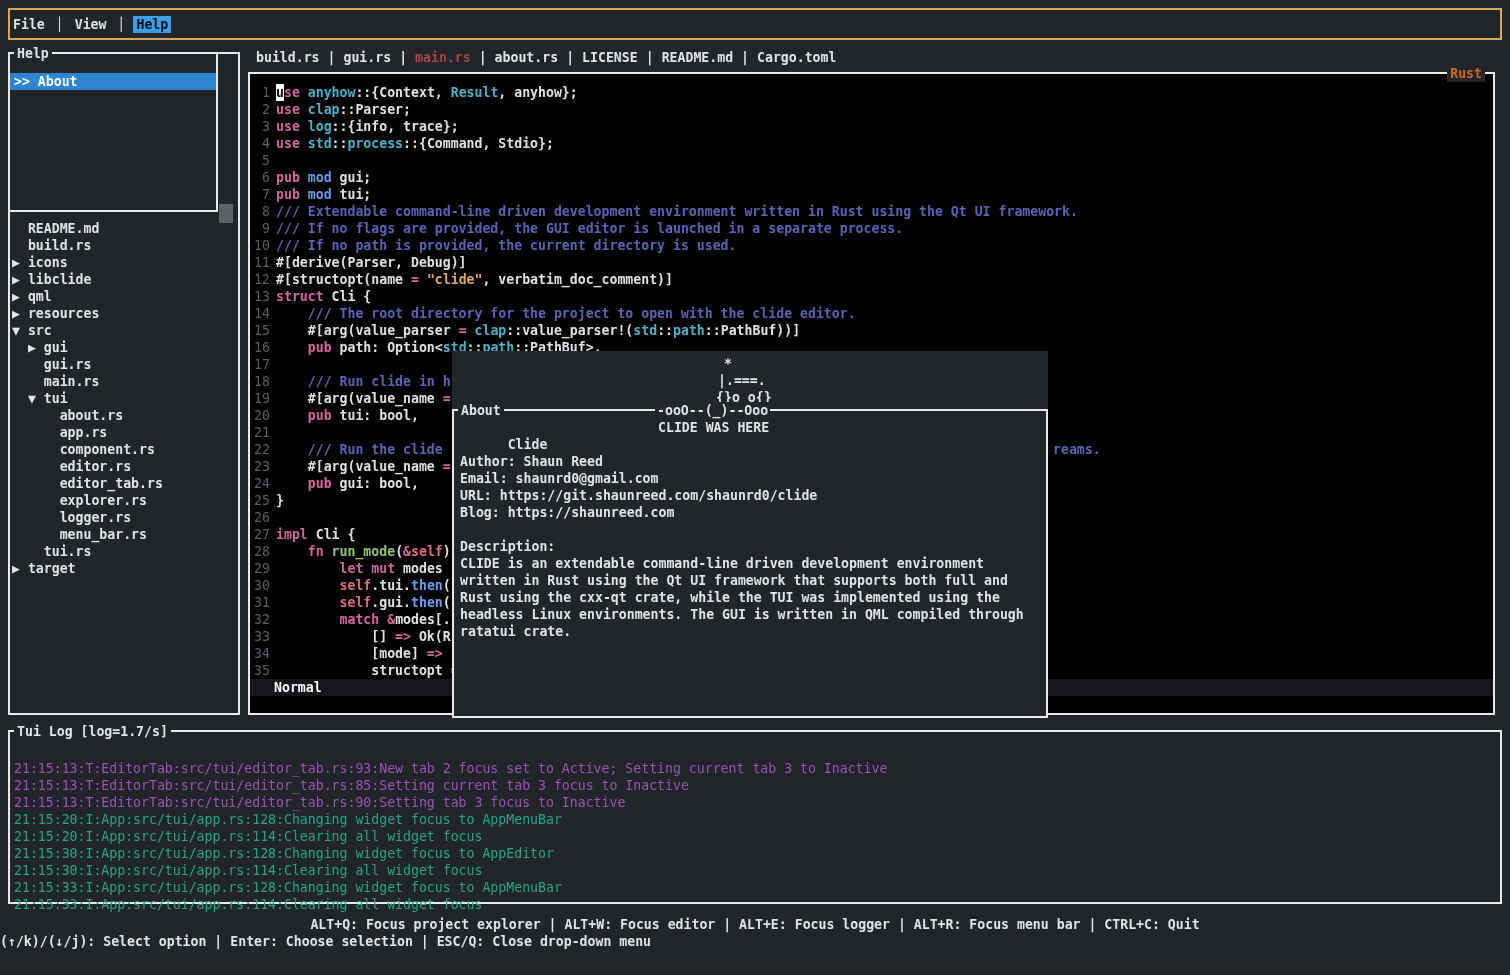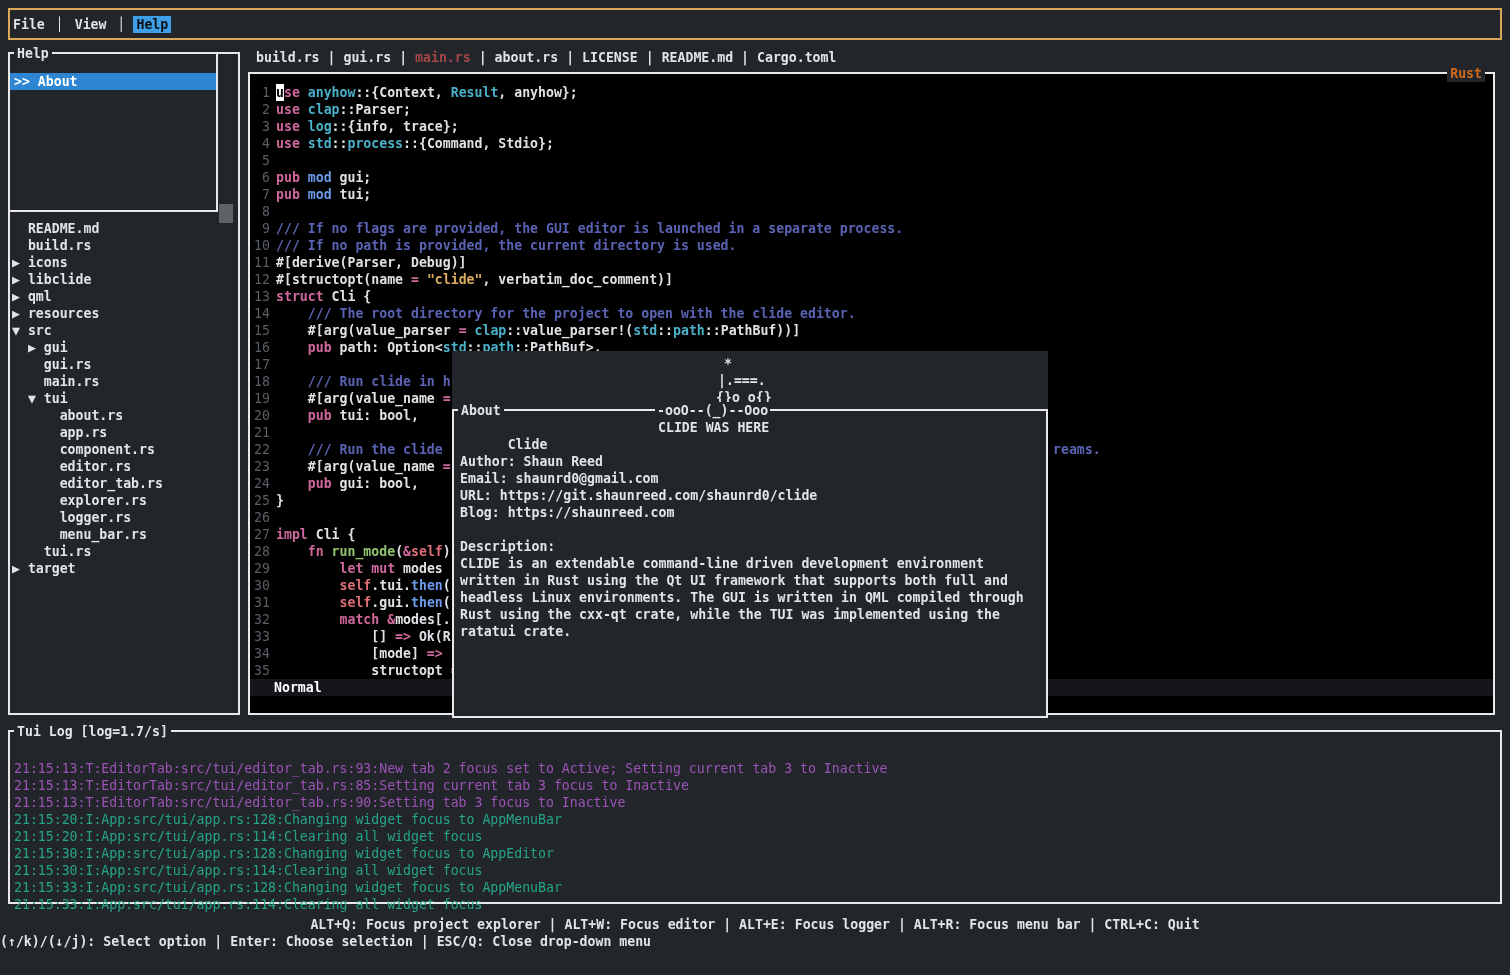--- a/index.html
+++ b/index.html
@@ -115,21 +115,21 @@
 <div class="abs editor">
   <span class="rust-label">Rust</span>
   <div class="code" id="code">
       <div class="cl"><span class="ln">1</span><span class="c-cur">u</span><span class="c-kw">se </span><span class="c-path">anyhow</span><span class="c-w">::{Context, </span><span class="c-path">Result</span><span class="c-w">, anyhow};</span></div>
       <div class="cl"><span class="ln">2</span><span class="c-kw">use </span><span class="c-path">clap</span><span class="c-w">::Parser;</span></div>
       <div class="cl"><span class="ln">3</span><span class="c-kw">use </span><span class="c-path">log</span><span class="c-w">::{info, trace};</span></div>
       <div class="cl"><span class="ln">4</span><span class="c-kw">use </span><span class="c-path">std</span><span class="c-w">::</span><span class="c-path">process</span><span class="c-w">::{Command, Stdio};</span></div>
       <div class="cl"><span class="ln">5</span></div>
       <div class="cl"><span class="ln">6</span><span class="c-kw">pub </span><span class="c-mod">mod </span><span class="c-w">gui;</span></div>
       <div class="cl"><span class="ln">7</span><span class="c-kw">pub </span><span class="c-mod">mod </span><span class="c-w">tui;</span></div>
-      <div class="cl"><span class="ln">8</span></div>
+      <div class="cl"><span class="ln">8</span><span class="c-cm">/// Extendable command-line driven development environment written in Rust using the Qt UI framework.</span></div>
       <div class="cl"><span class="ln">9</span><span class="c-cm">/// If no flags are provided, the GUI editor is launched in a separate process.</span></div>
       <div class="cl"><span class="ln">10</span><span class="c-cm">/// If no path is provided, the current directory is used.</span></div>
       <div class="cl"><span class="ln">11</span><span class="c-w">#[derive(Parser, Debug)]</span></div>
       <div class="cl"><span class="ln">12</span><span class="c-w">#[structopt(name </span><span class="c-kw">= </span><span class="c-str">"clide"</span><span class="c-w">, verbatim_doc_comment)]</span></div>
       <div class="cl"><span class="ln">13</span><span class="c-kw">struct </span><span class="c-w">Cli {</span></div>
       <div class="cl"><span class="ln">14</span><span class="c-cm">    /// The root directory for the project to open with the clide editor.</span></div>
       <div class="cl"><span class="ln">15</span><span class="c-w">    #[arg(value_parser </span><span class="c-kw">= </span><span class="c-path">clap</span><span class="c-w">::value_parser!(</span><span class="c-path">std</span><span class="c-w">::</span><span class="c-path">path</span><span class="c-w">::PathBuf))]</span></div>
       <div class="cl"><span class="ln">16</span><span class="c-w">    </span><span class="c-kw">pub </span><span class="c-w">path: Option&lt;</span><span class="c-path">std</span><span class="c-w">::</span><span class="c-path">path</span><span class="c-w">::PathBuf&gt;,</span></div>
       <div class="cl"><span class="ln">17</span></div>
       <div class="cl"><span class="ln">18</span><span class="c-cm">    /// Run clide in h</span></div>
@@ -173,22 +173,22 @@
     <div id="popup-rows">
         <div class="prow"></div>
         <div class="prow">Author: Shaun Reed</div>
         <div class="prow">Email: shaunrd0@gmail.com</div>
         <div class="prow">URL: https://git.shaunreed.com/shaunrd0/clide</div>
         <div class="prow">Blog: https://shaunreed.com</div>
         <div class="prow"></div>
         <div class="prow">Description:</div>
         <div class="prow">CLIDE is an extendable command-line driven development environment</div>
         <div class="prow">written in Rust using the Qt UI framework that supports both full and</div>
+        <div class="prow">Rust using the cxx-qt crate, while the TUI was implemented using the</div>
         <div class="prow">headless Linux environments. The GUI is written in QML compiled through</div>
-        <div class="prow">Rust using the cxx-qt crate, while the TUI was implemented using the</div>
         <div class="prow">ratatui crate.</div>
       </div>
   </div>
 </div>
 
 <div class="abs logpanel">
   <span class="panel-title">Tui Log [log=1.7/s]</span>
   <div class="loglines" id="loglines">
       <div class="log-row lvl-trace">21:15:13:T:EditorTab:src/tui/editor_tab.rs:93:New tab 2 focus set to Active; Setting current tab 3 to Inactive</div>
       <div class="log-row lvl-trace">21:15:13:T:EditorTab:src/tui/editor_tab.rs:85:Setting current tab 3 focus to Inactive</div>

